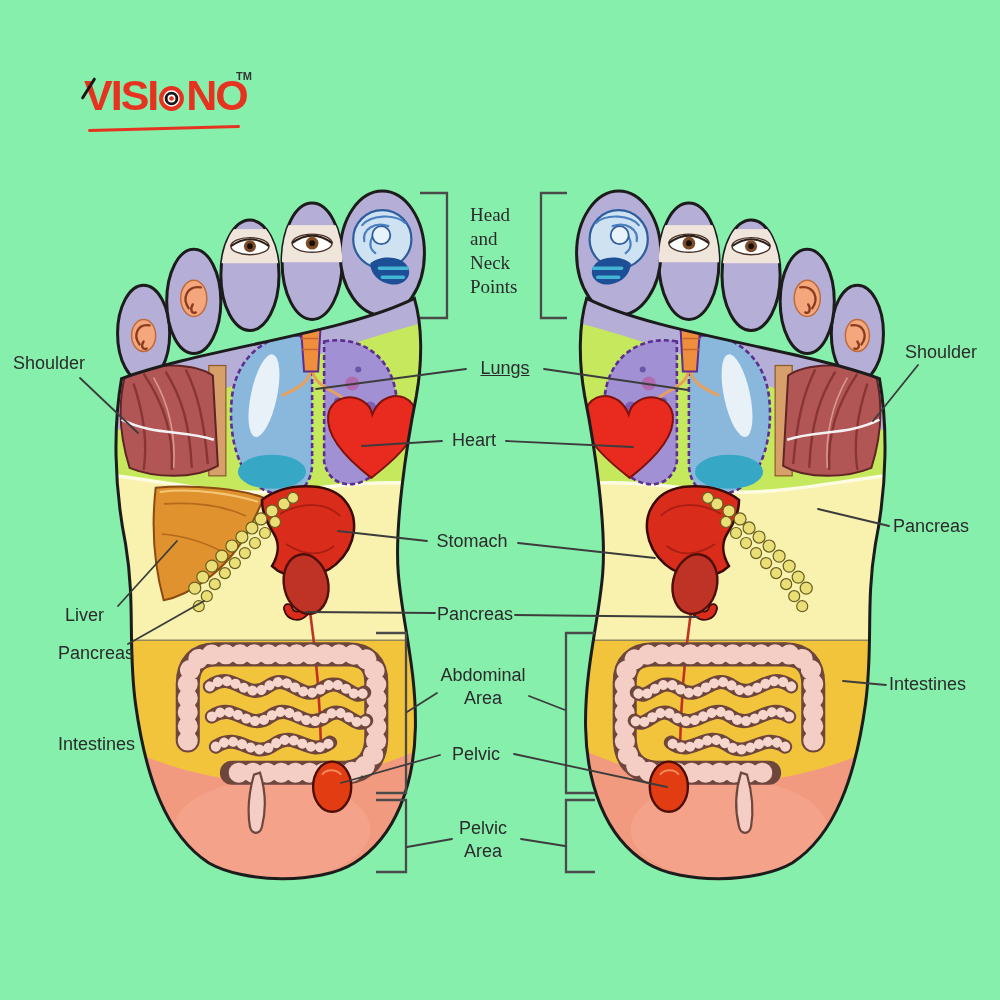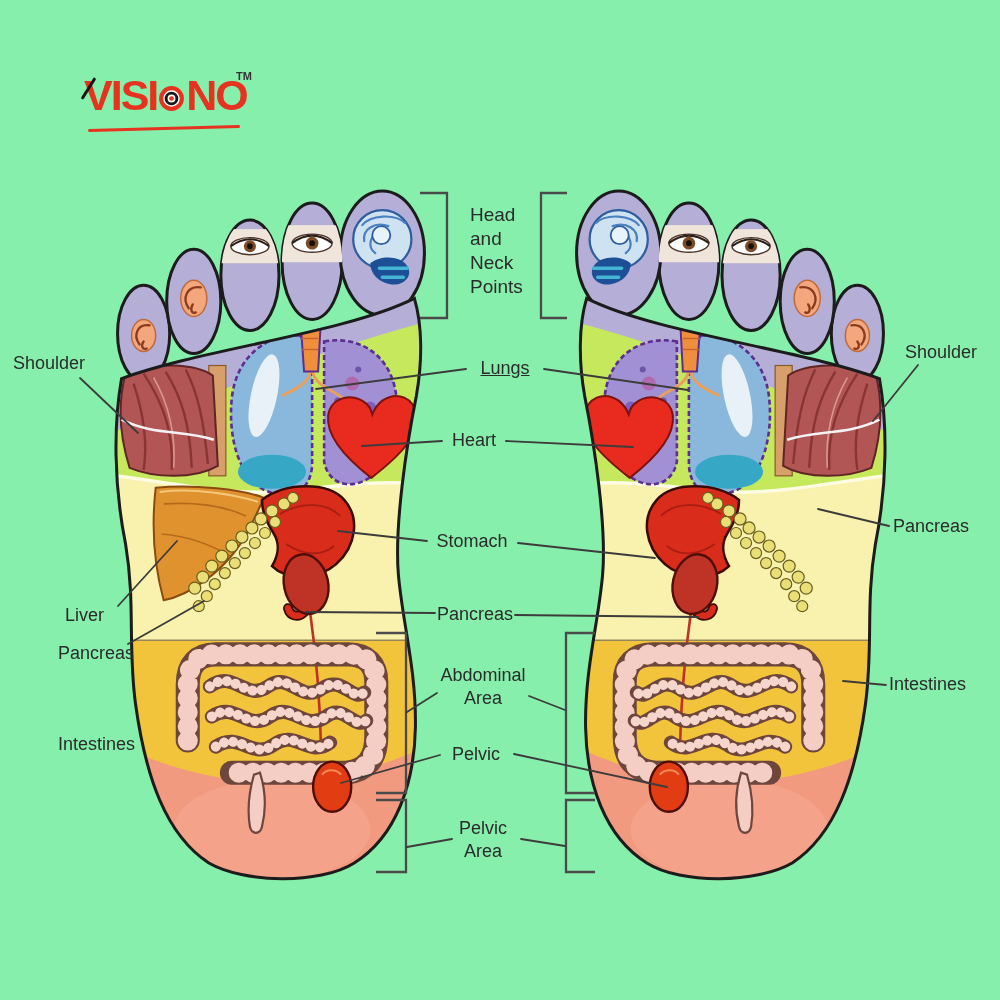--- a/index.html
+++ b/index.html
@@ -384,21 +384,21 @@
     <line x1="886" y1="685" x2="843" y2="681"></line>
     <line x1="437" y1="693" x2="407" y2="712"></line>
     <line x1="529" y1="696" x2="565" y2="710"></line>
     <line x1="440" y1="755" x2="341" y2="783"></line>
     <line x1="514" y1="754" x2="667" y2="787"></line>
     <line x1="452" y1="839" x2="407" y2="847"></line>
     <line x1="521" y1="839" x2="565" y2="846"></line>
   </svg>
 
   <div class="lbl" id="lbl-shoulder-left" style="left:13px;top:352px;width:80px;">Shoulder</div>
-  <div class="lbl" id="lbl-head-neck" style="left:470px;top:203px;width:80px;">Head
+  <div class="lbl" id="lbl-head-neck" style="left:470px;top:203px;width:80px;font-family:Liberation Serif, serif;">Head
 and
 Neck
 Points</div>
   <div class="lbl c" id="lbl-lungs" style="left:455px;top:357px;width:100px;text-decoration:underline;">Lungs</div>
   <div class="lbl c" id="lbl-heart" style="left:424px;top:429px;width:100px;">Heart</div>
   <div class="lbl c" id="lbl-stomach" style="left:422px;top:530px;width:100px;">Stomach</div>
   <div class="lbl c" id="lbl-kidneys" style="left:425px;top:603px;width:100px;">Pancreas</div>
   <div class="lbl c" id="lbl-abdominal" style="left:423px;top:664px;width:120px;text-align:center;">Abdominal
 Area</div>
   <div class="lbl c" id="lbl-bladder" style="left:426px;top:743px;width:100px;">Pelvic</div>

